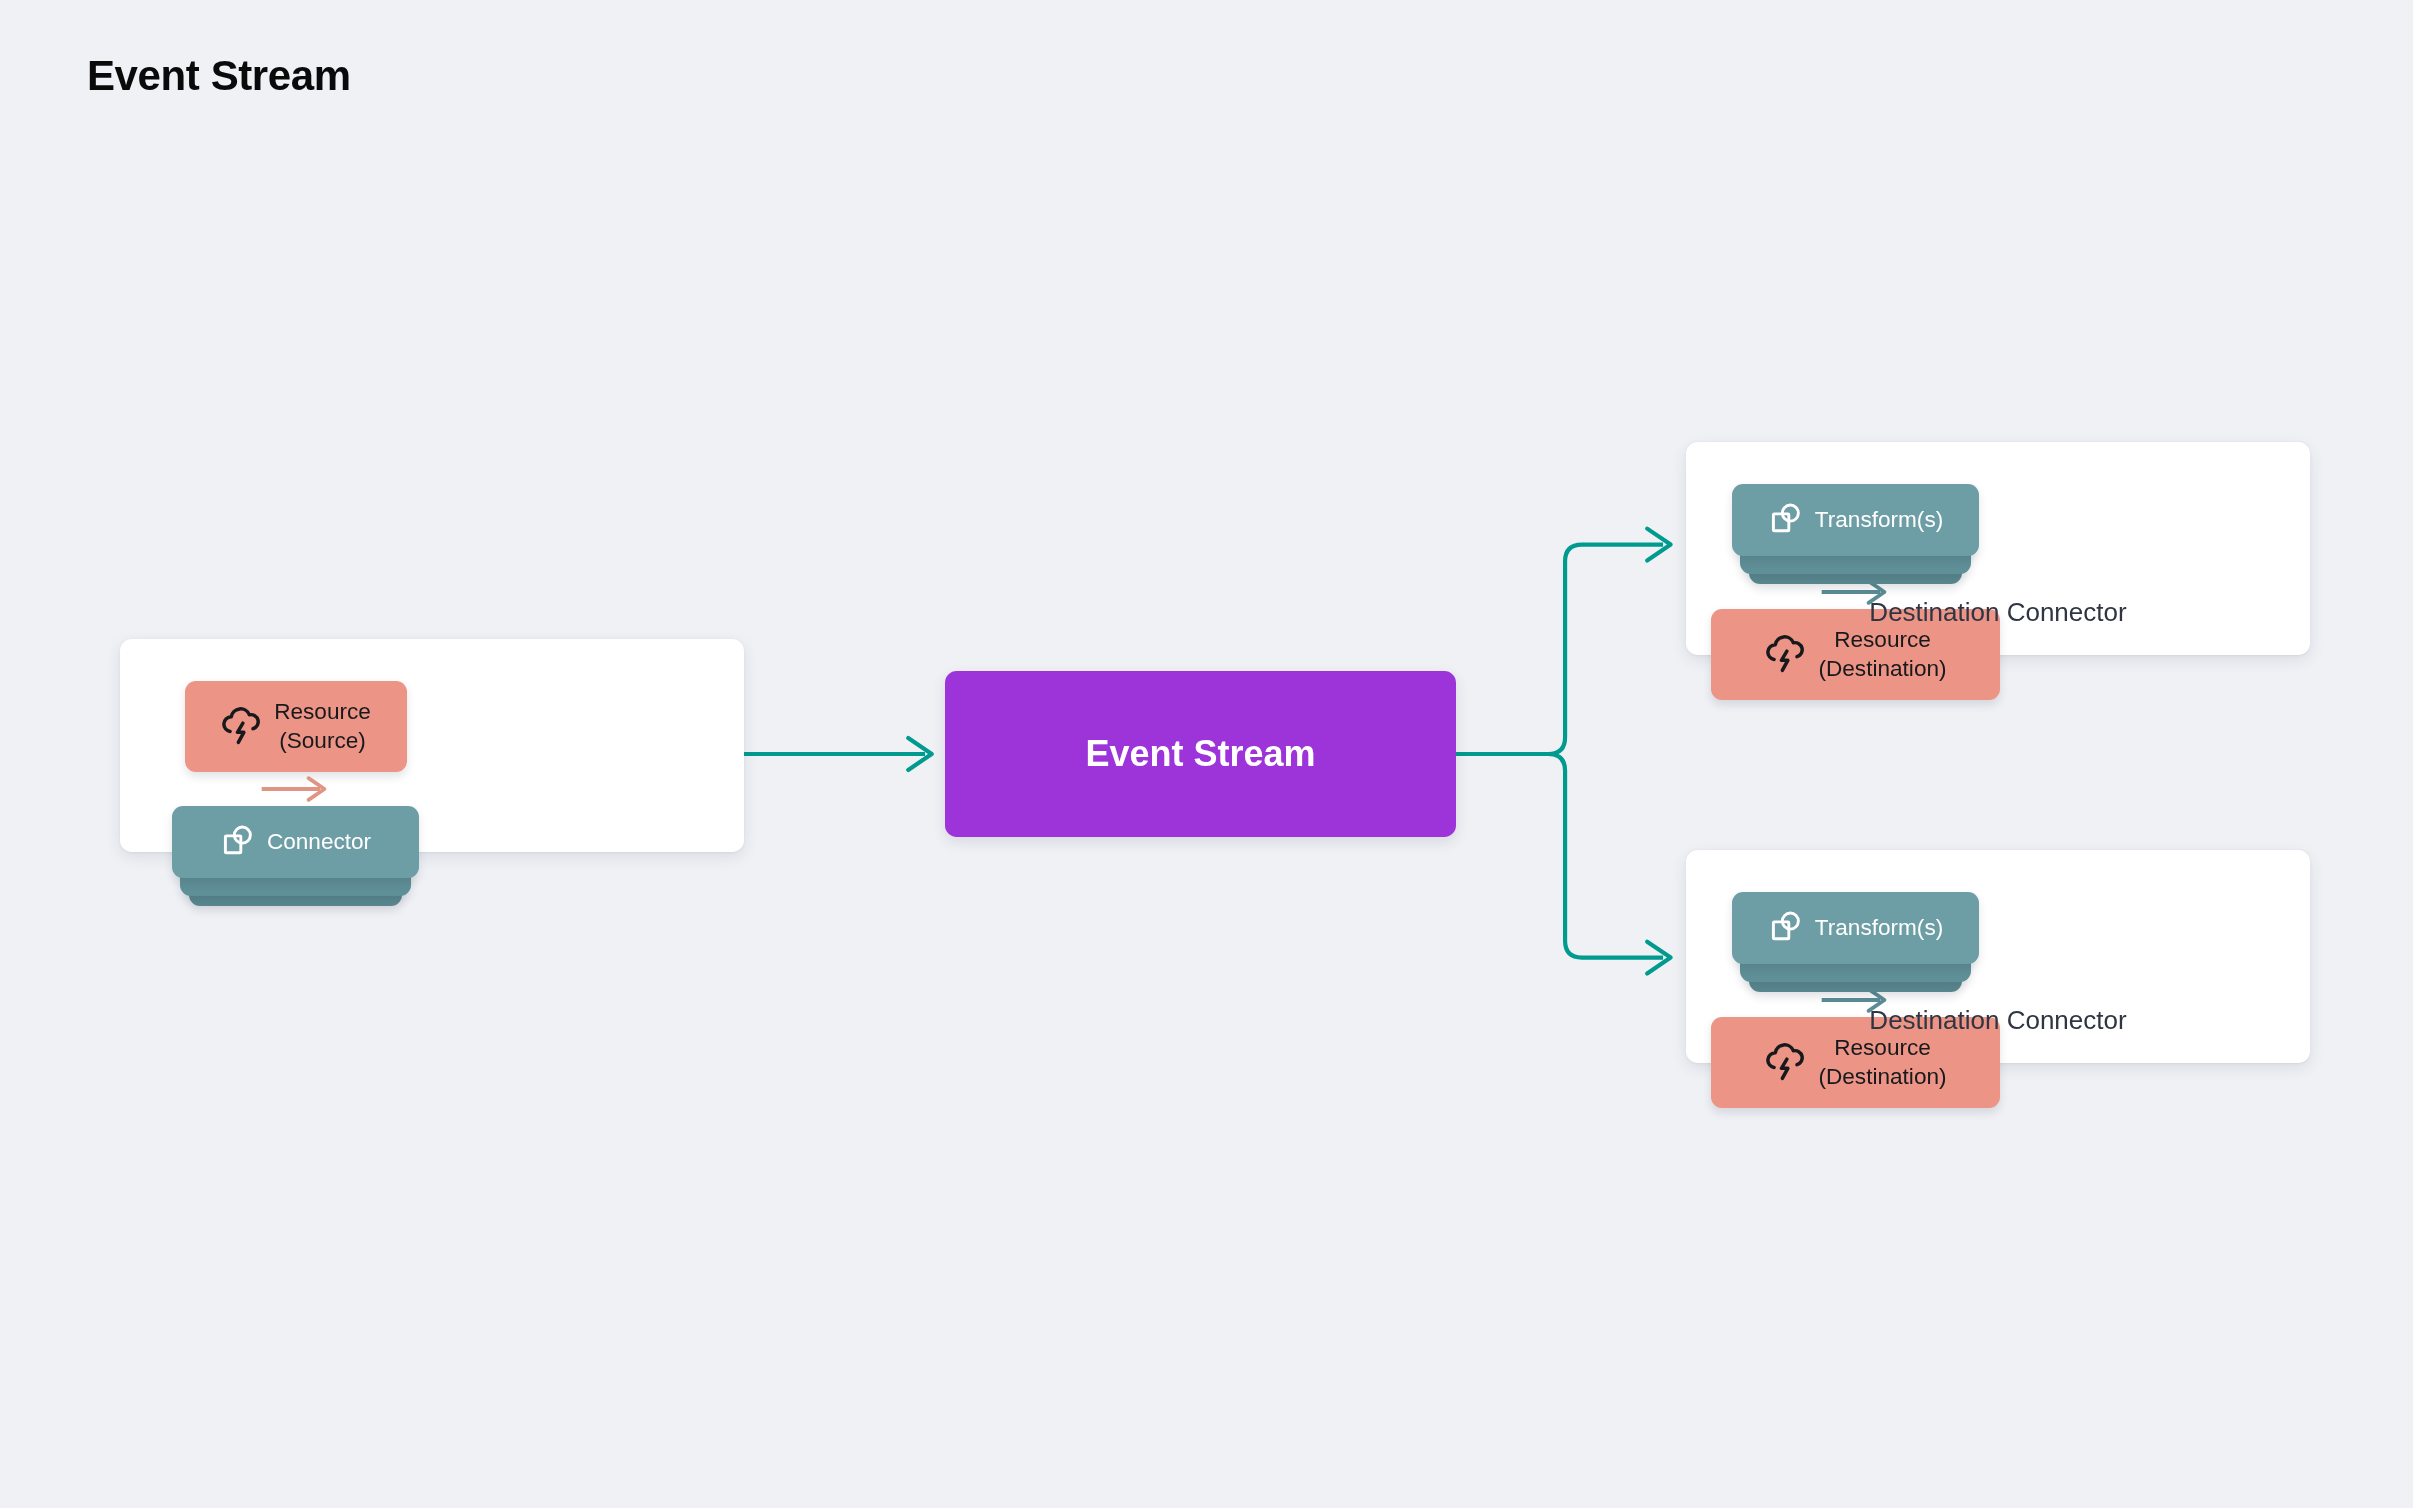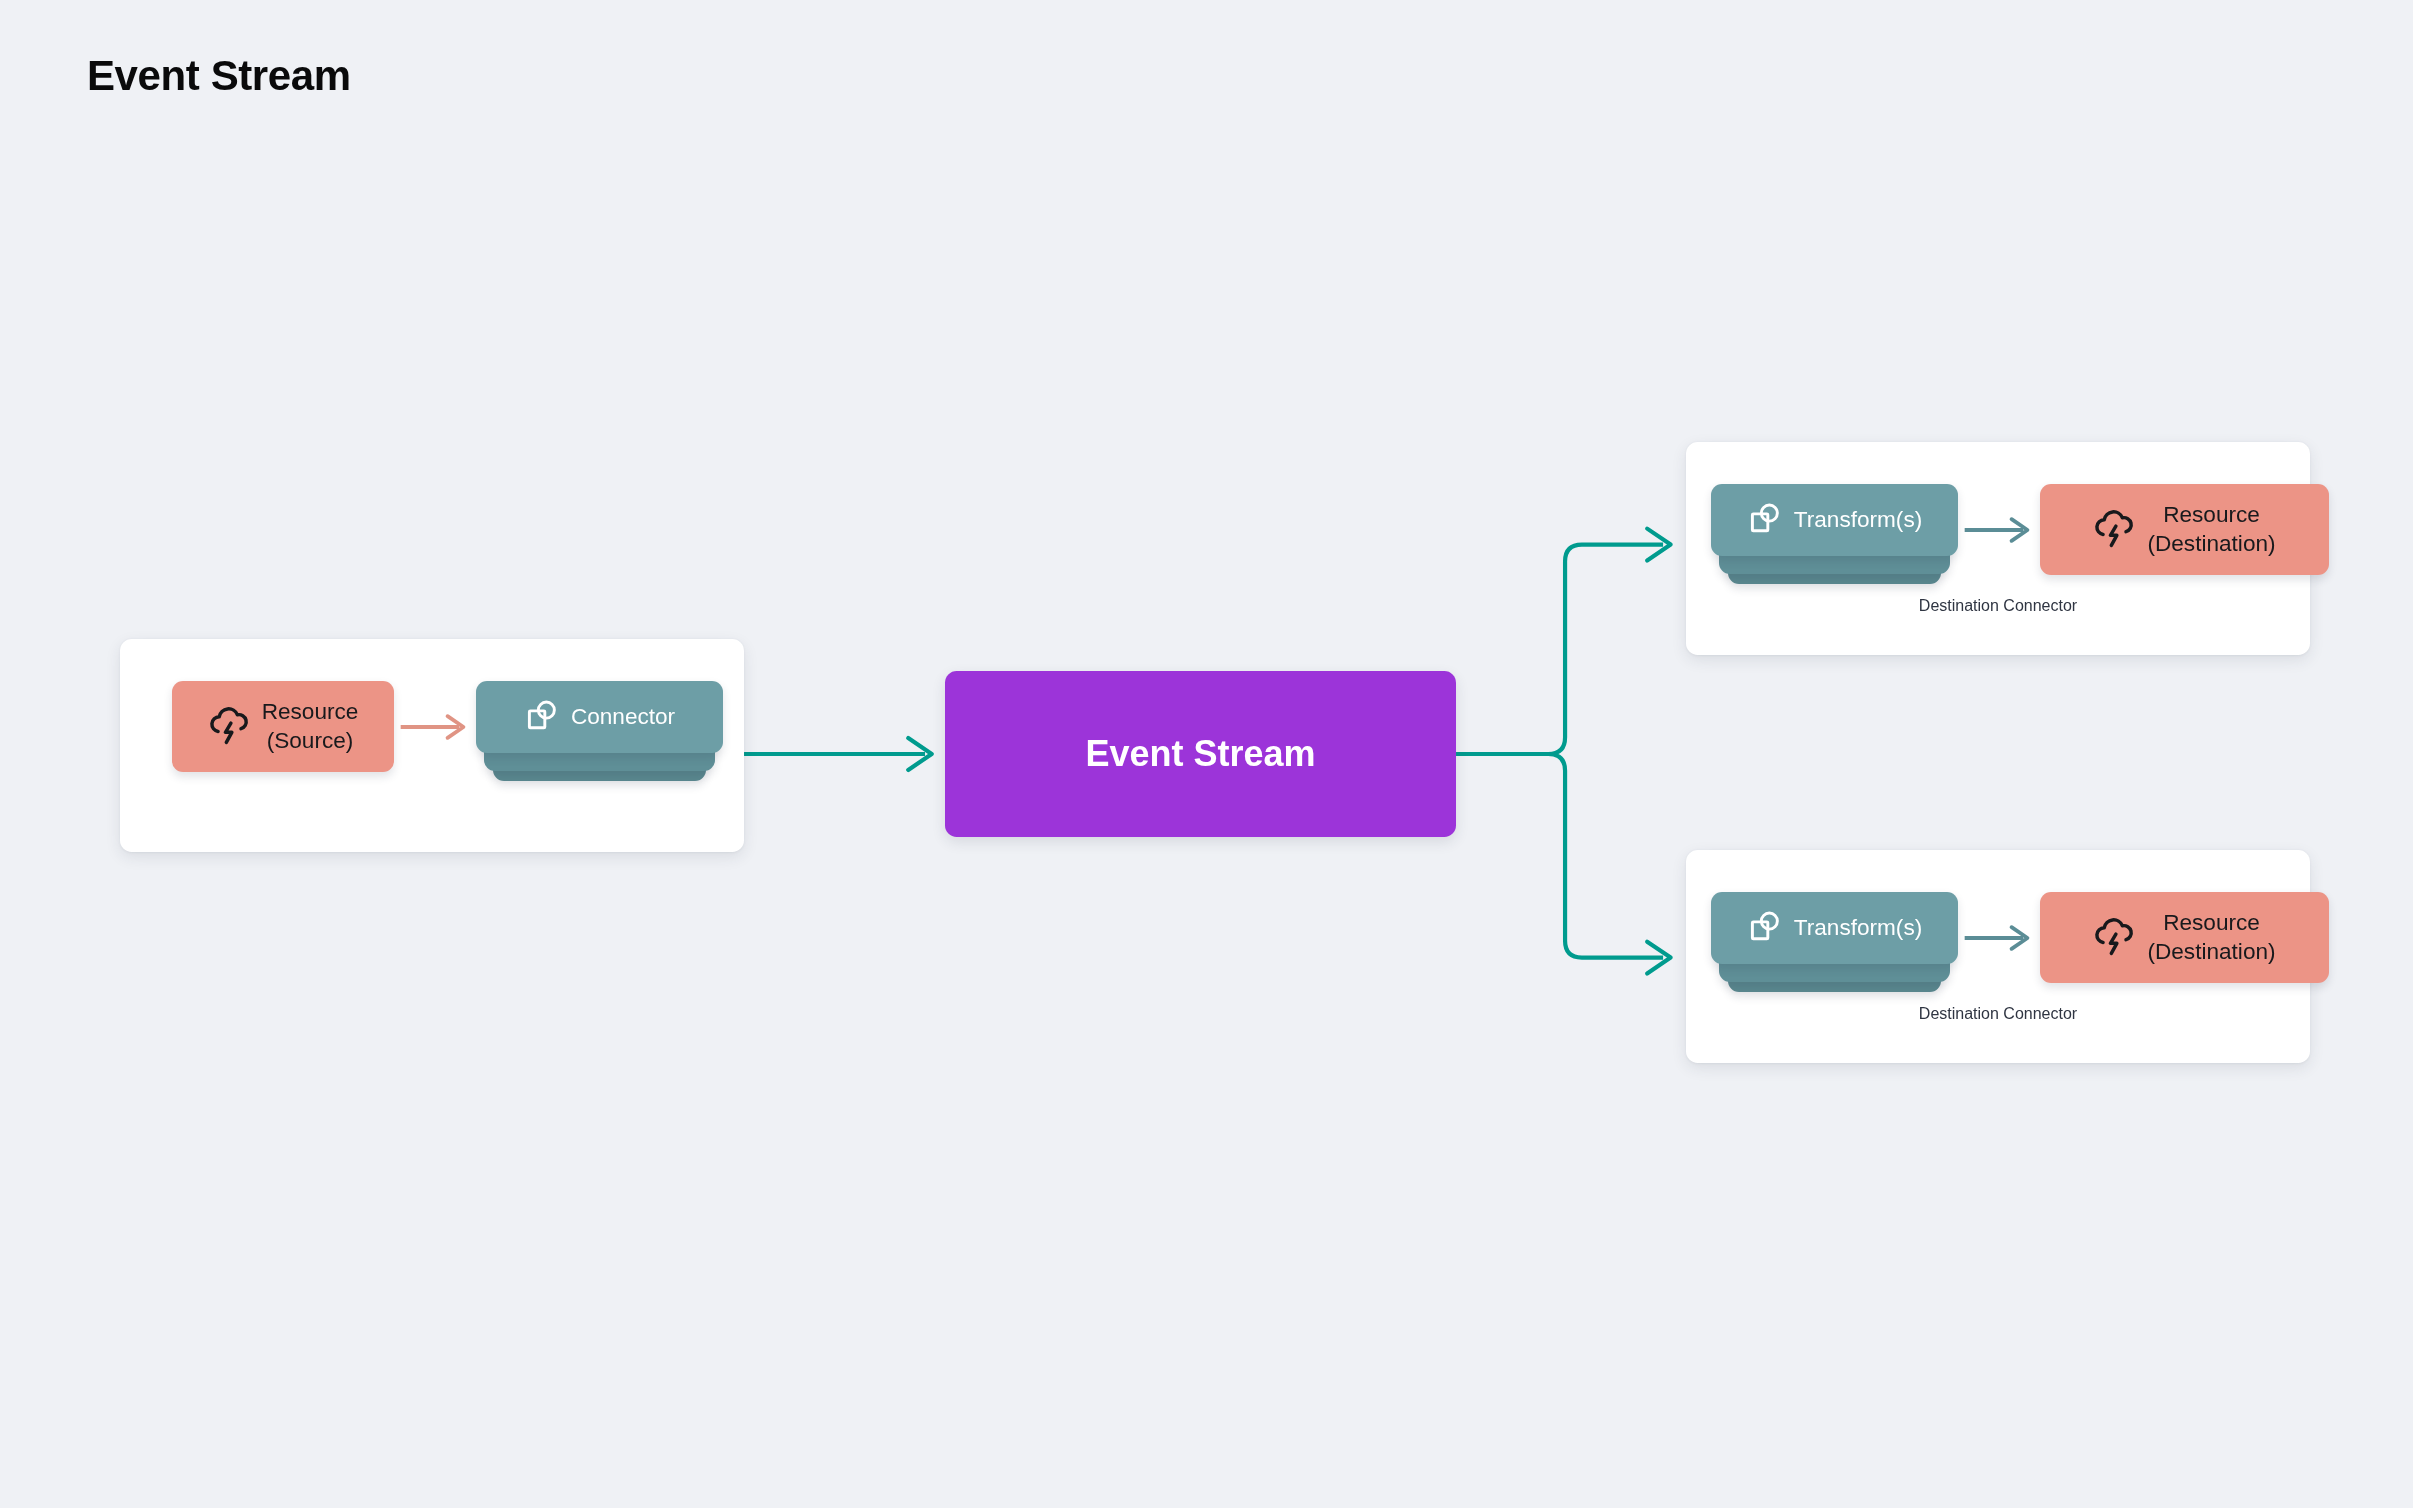--- a/index.html
+++ b/index.html
@@ -39,27 +39,28 @@
     position: absolute;
     background: #ffffff;
     border-radius: 11.7px;
     box-shadow: 0 5px 15px rgba(40, 50, 70, 0.10),
                 0 0.8px 2.5px rgba(40, 50, 70, 0.06);
   }
   .card-row {
     position: absolute;
     display: flex;
     align-items: center;
+    flex-direction: column;
   }
   .card-caption {
     position: absolute;
     left: 0;
     right: 0;
     text-align: center;
-    font-size: 16px;
+    font-size: 26px;
     color: #2f3542;
     white-space: nowrap;
   }
 
   
   .chip {
     position: relative;
     display: flex;
     align-items: center;
     justify-content: center;

